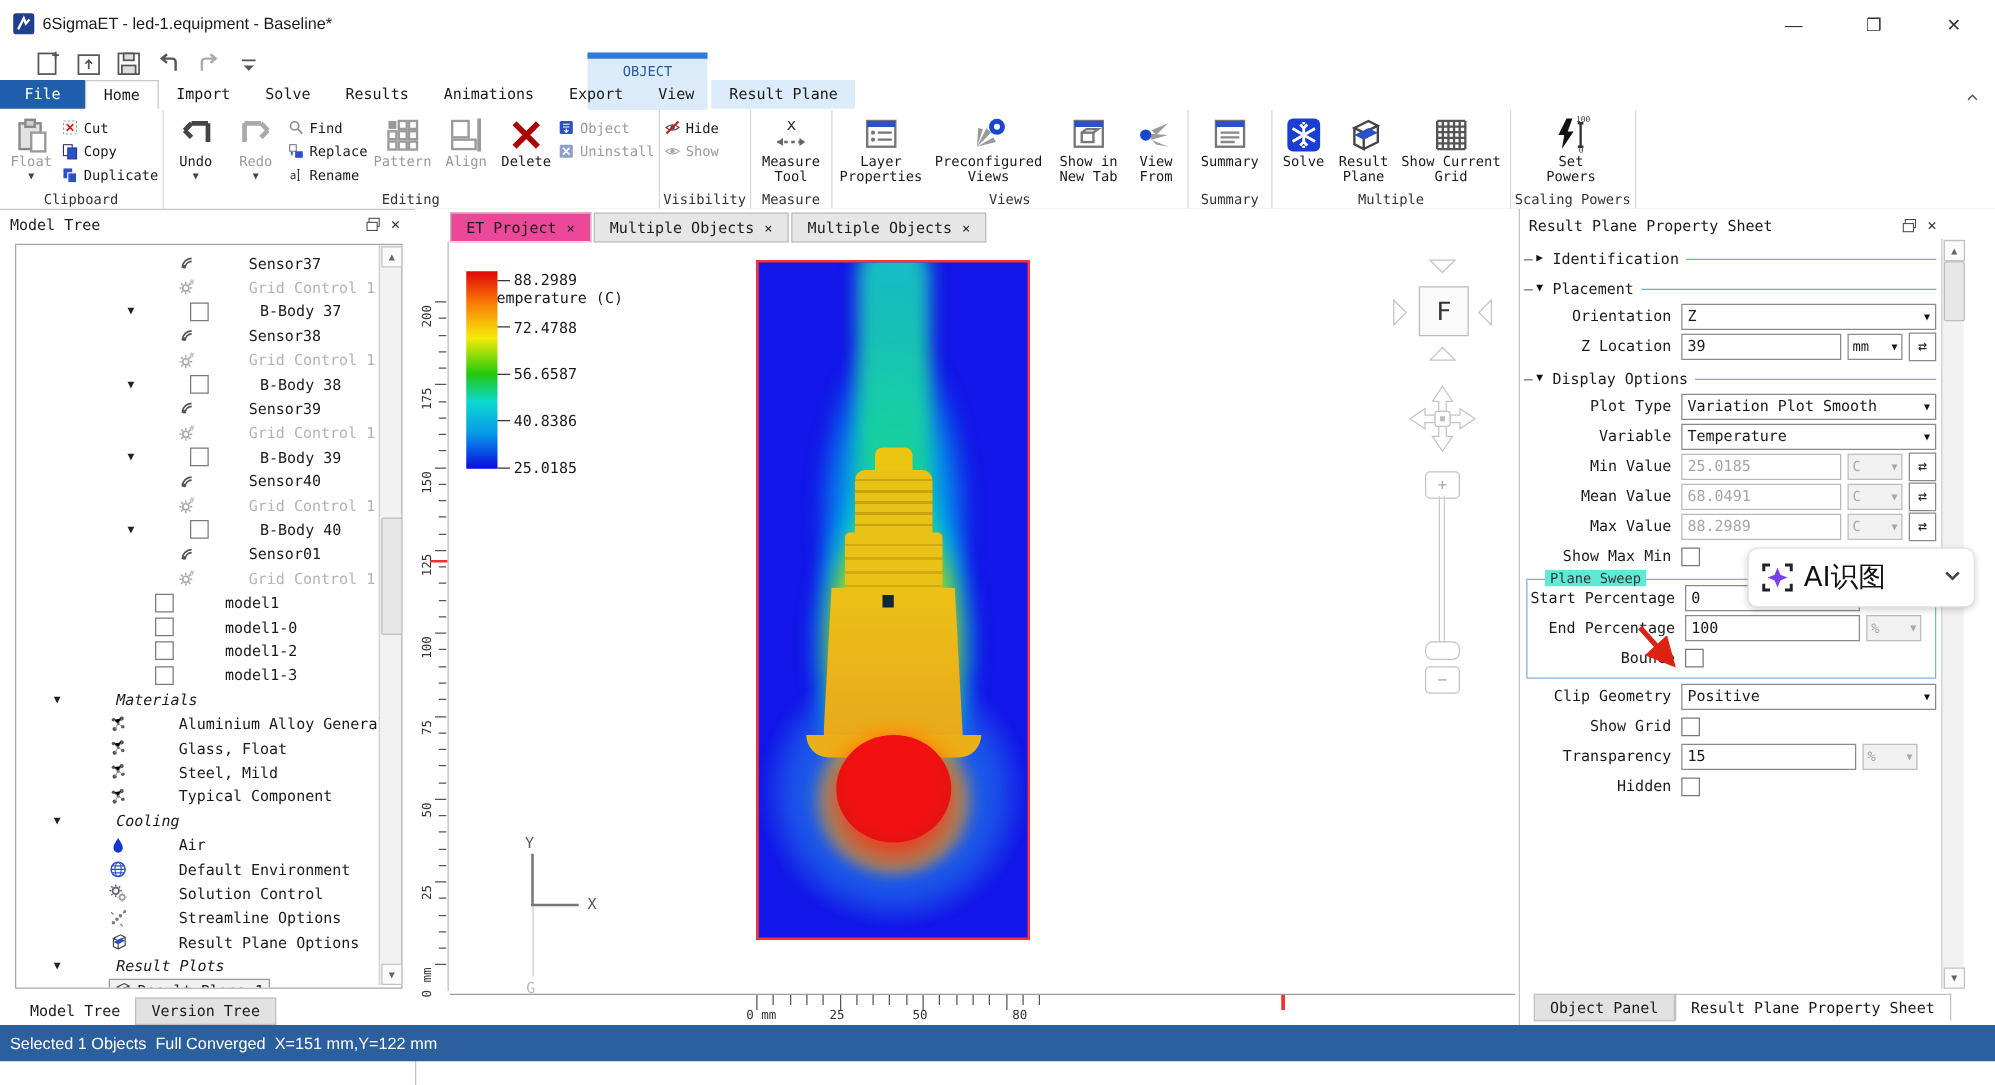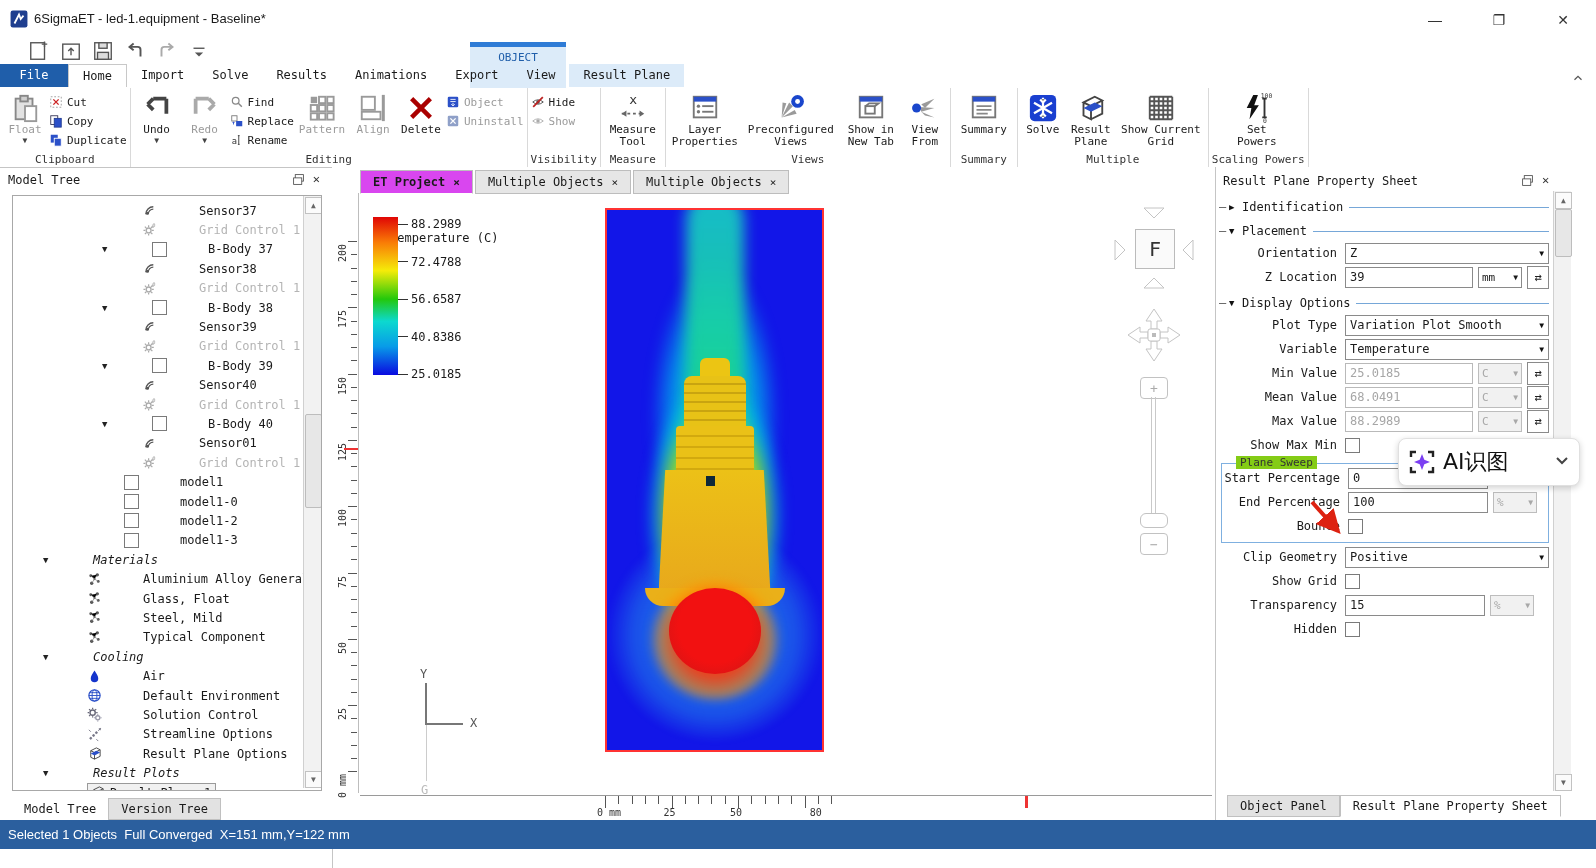--- a/index.html
+++ b/index.html
@@ -57,21 +57,21 @@
   .sb-btn{position:absolute;left:1px;width:15px;height:15px;border:1px solid #c2c2c2;background:#fbfbfb;color:#666;
           font-size:8px;display:flex;align-items:center;justify-content:center;}
   .sb-thumb{position:absolute;left:1px;width:15px;border:1px solid #bdbdbd;background:#e7e7e7;border-radius:2px;}
   .btab{display:inline-block;height:20px;line-height:20px;padding:0 12px;font-size:12px;border:1px solid #c0c0c0;background:#e2e2e2;}
   .btab.active{background:#fff;border-bottom:1px solid #fff;}
   .btab.plain{border:none;background:transparent;}
   
   #center{left:332px;top:0;width:883px;height:653px;background:#fff;}
   .doc-tab{display:inline-block;height:22px;line-height:22px;padding:0 12px;font-size:12px;background:#e6e6e6;
            border:1px solid #bdbdbd;margin-right:2px;}
-  .doc-tab.active{background:#d946ef;border-bottom:1px solid #fff;font-weight:bold;}
+  .doc-tab.active{background:#ec4899;border-bottom:1px solid #fff;}
   .doc-tab .x{margin-left:8px;font-size:11px;}
   #vruler{left:2px;top:26px;width:24px;height:600px;border-right:1px solid #bdbdbd;background:#fff;}
   .vtick{position:absolute;background:#555;height:1px;}
   .vlab{position:absolute;transform:rotate(-90deg);transform-origin:left top;font-size:10px;color:#333;white-space:nowrap;}
   #vmarker{position:absolute;left:10px;width:14px;height:2px;background:#e33;}
   #hruler-line{left:28px;top:628px;width:852px;height:1px;background:#9a9a9a;}
   .htick{position:absolute;top:629px;width:1px;background:#555;}
   .hlab{position:absolute;top:640px;font-size:10px;color:#333;}
   #hmarker{position:absolute;top:629px;width:3px;height:12px;background:#e33;}
   
@@ -107,21 +107,21 @@
   .ctrl.input{padding:0 4px;}
   .ctrl.dis{border-color:#b9b9b9;color:#a6a6a6;}
   .unit{width:36px;height:19px;border:1px solid #8a8a8a;margin-left:5px;display:flex;align-items:center;
         justify-content:space-between;padding:0 3px;font-size:11px;flex:none;}
   .unit .dd{font-size:8px;}
   .unit.dis{background:#f1f1f1;color:#a8a8a8;border-color:#bdbdbd;}
   .swap{width:20px;height:21px;border:1px solid #8a8a8a;margin-left:5px;display:flex;align-items:center;
         justify-content:center;font-size:12px;color:#222;flex:none;background:#fff;}
   .chk{width:13px;height:13px;border:1px solid #7a7a7a;background:#fff;}
   #sweep-box{border:1px solid #7fb0e0;margin:6px 0 2px 2px;padding:2px 4px 4px 0;position:relative;}
-  #sweep-legend{position:absolute;left:14px;top:-8px;background:#84cc16;padding:0 4px;font-size:11px;color:#333;}
+  #sweep-legend{position:absolute;left:14px;top:-8px;background:#5eead4;padding:0 4px;font-size:11px;color:#333;}
   
   #ai-badge{left:1398px;top:438px;width:160px;height:46px;background:#fff;border:1px solid #e0e0e0;border-radius:8px;
             box-shadow:0 2px 6px rgba(0,0,0,.18);display:flex;align-items:center;padding:0 10px;gap:8px;
             font-family:"DejaVu Sans",sans-serif;z-index:50;}
   #ai-badge .txt{font-size:22px;color:#111;}
   #ai-badge .chev{margin-left:auto;color:#444;font-size:12px;}
   #red-arrow{left:1302px;top:496px;z-index:40;}
   
   #statusbar{left:0;top:820px;width:1596px;height:29px;background:#2b5f9e;color:#fff;
              display:flex;align-items:center;padding-left:8px;font-size:13px;white-space:pre;}

